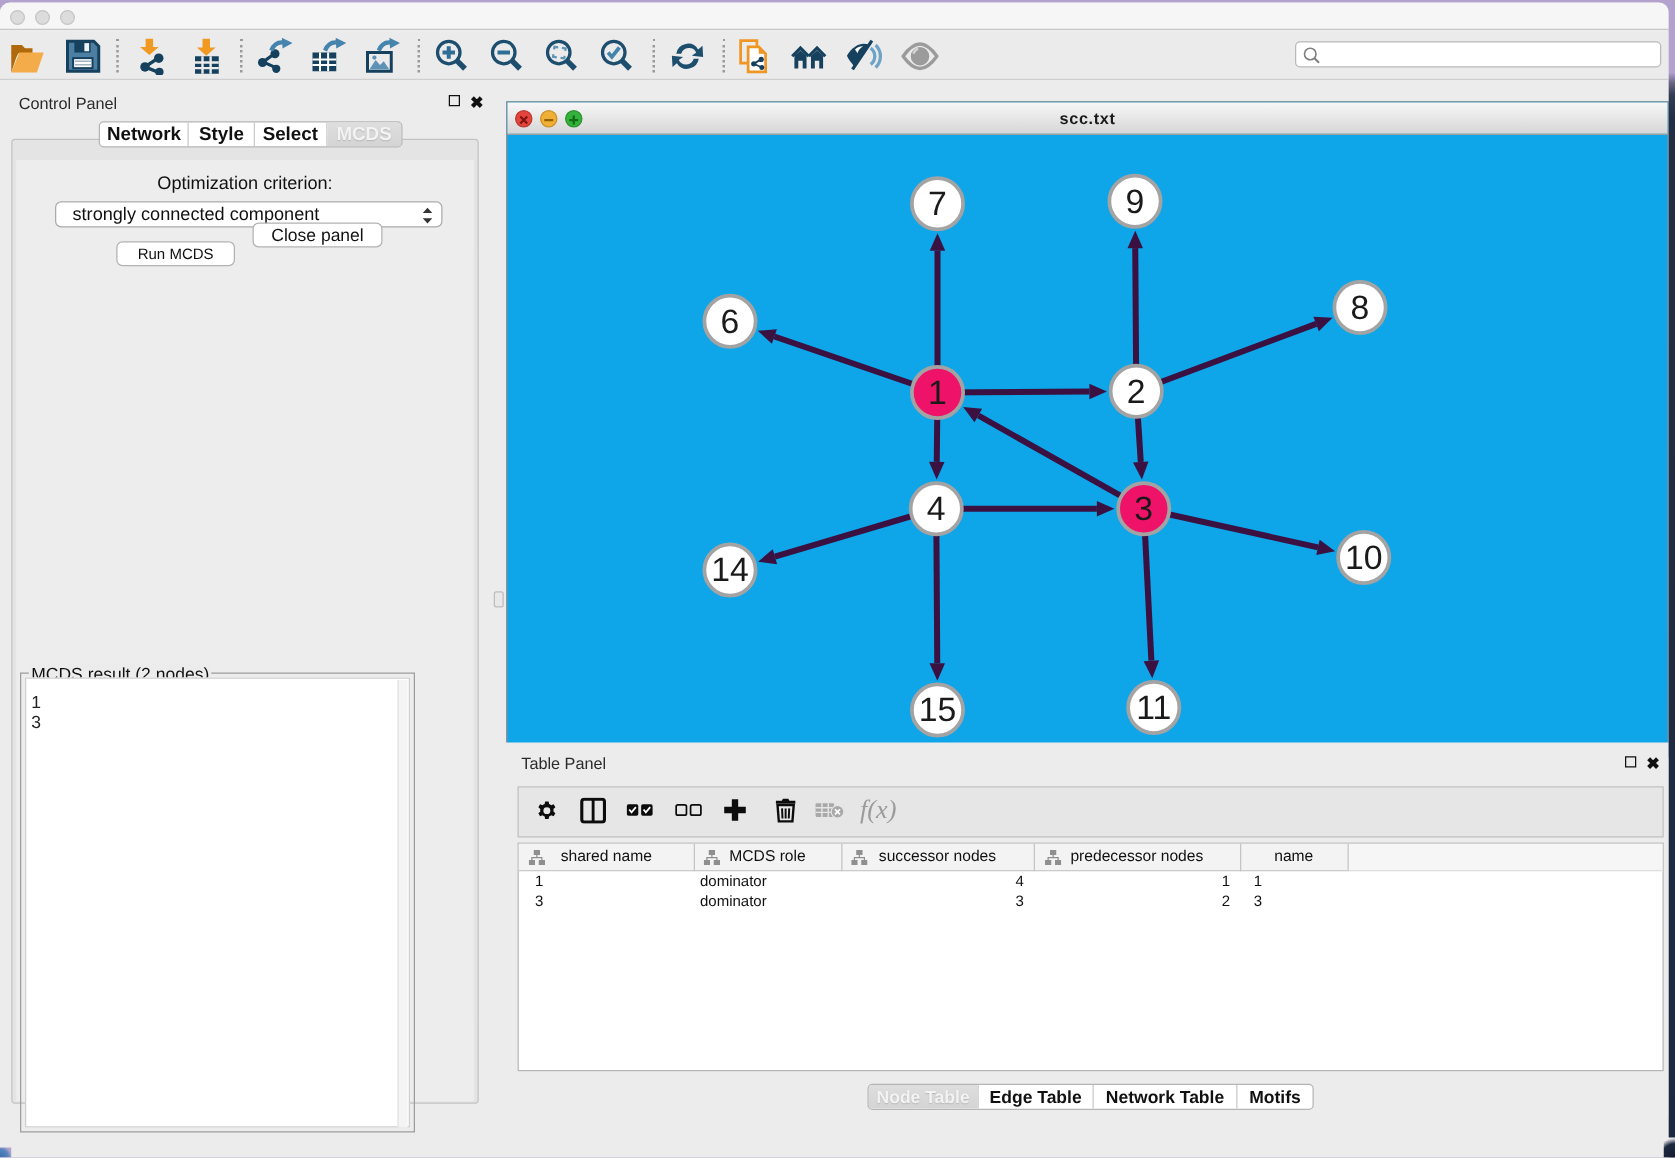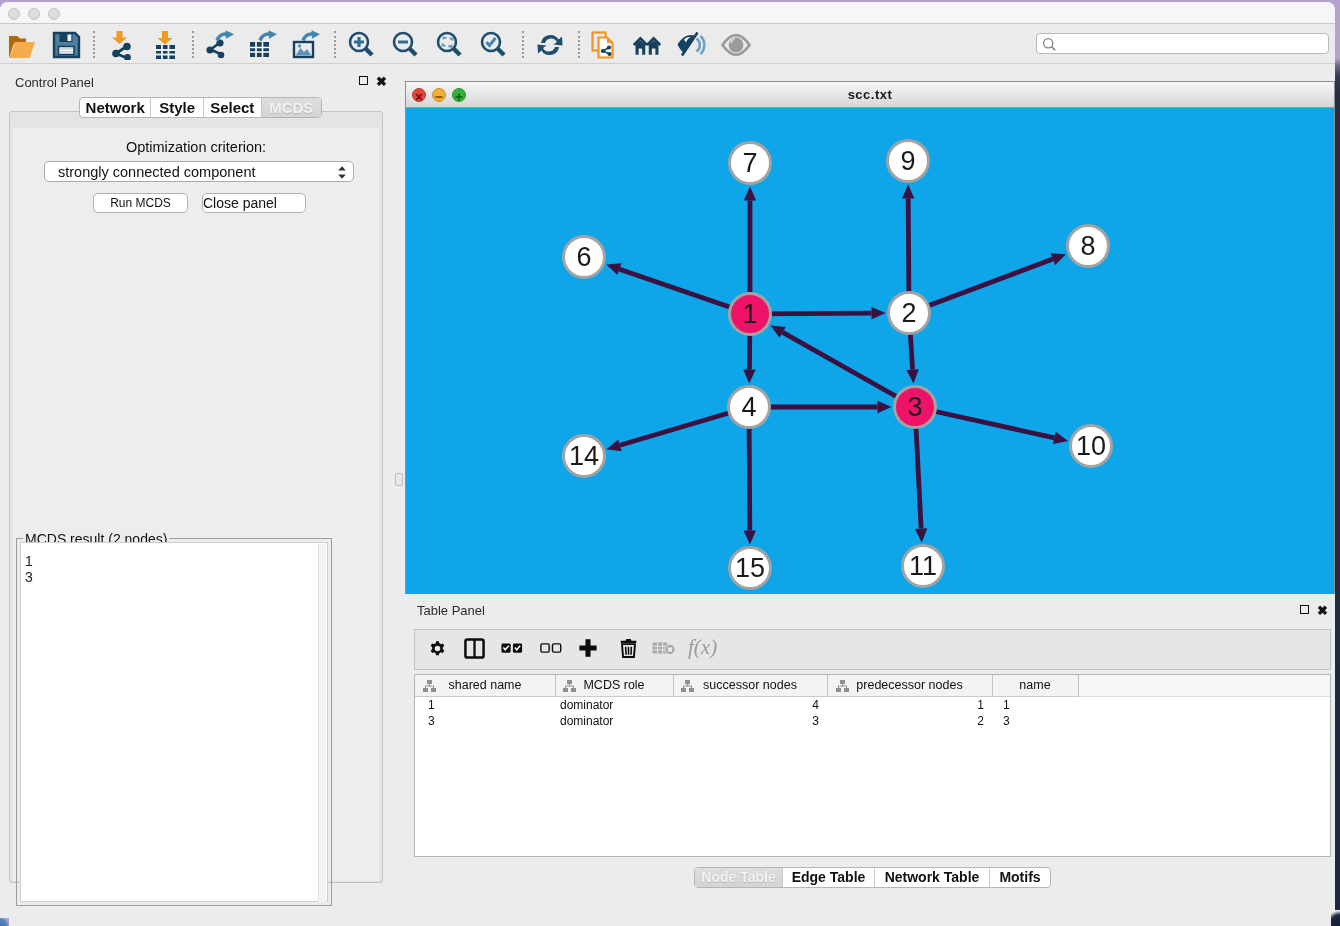--- a/index.html
+++ b/index.html
@@ -214,21 +214,21 @@
       <div class="tab tabsel" style="width:60px;">MCDS</div>
     </div>
     <div style="position:absolute;left:0;top:75px;width:392px;text-align:center;font-size:14.5px;color:#111;">Optimization criterion:</div>
     <div style="position:absolute;left:44px;top:97px;width:310px;height:21px;background:#fff;border:1px solid #ababab;border-radius:5px;">
       <div style="position:absolute;left:13px;top:2px;font-size:14.5px;color:#111;">strongly connected component</div>
       <svg style="position:absolute;right:6px;top:3px;" width="10" height="15" viewBox="0 0 10 15">
         <path d="M1.2 5.4 L5 1.2 L8.8 5.4 z M1.2 9.6 L5 13.8 L8.8 9.6 z" fill="#333"></path>
       </svg>
     </div>
     <div style="position:absolute;left:93px;top:129px;width:95px;height:20px;background:#fff;border:1px solid #b2b2b2;border-radius:5px;text-align:center;font-size:12px;color:#111;line-height:18px;">Run MCDS</div>
-    <div style="position:absolute;left:202px;top:129px;width:104px;height:20px;background:#fff;border:1px solid #b2b2b2;border-radius:5px;font-size:14px;color:#111;line-height:18px;">Close panel</div>
+    <div style="position:absolute;left:202px;top:114px;width:104px;height:20px;background:#fff;border:1px solid #b2b2b2;border-radius:5px;text-align:center;font-size:14px;color:#111;line-height:18px;">Close panel</div>
     <div style="position:absolute;left:16px;top:438px;width:316px;height:368px;border:1px solid #9d9d9d;margin-top:36px;">
       <div style="position:absolute;left:6px;top:-8px;background:#ececec;padding:0 2px;font-size:14px;color:#111;">MCDS result (2 nodes)</div>
       <div style="position:absolute;left:3px;top:3px;right:3px;bottom:3px;background:#fff;border:1px solid #cfcfcf;">
         <div style="position:absolute;left:4px;top:10px;font-size:14px;color:#222;line-height:16px;">1<br>3</div>
         <div style="position:absolute;right:1px;top:1px;width:8px;height:100%;background:#f4f4f4;border-left:1px solid #e2e2e2;"></div>
       </div>
     </div>
   </div>
   <div id="netframe">
     <div id="nettitle">

